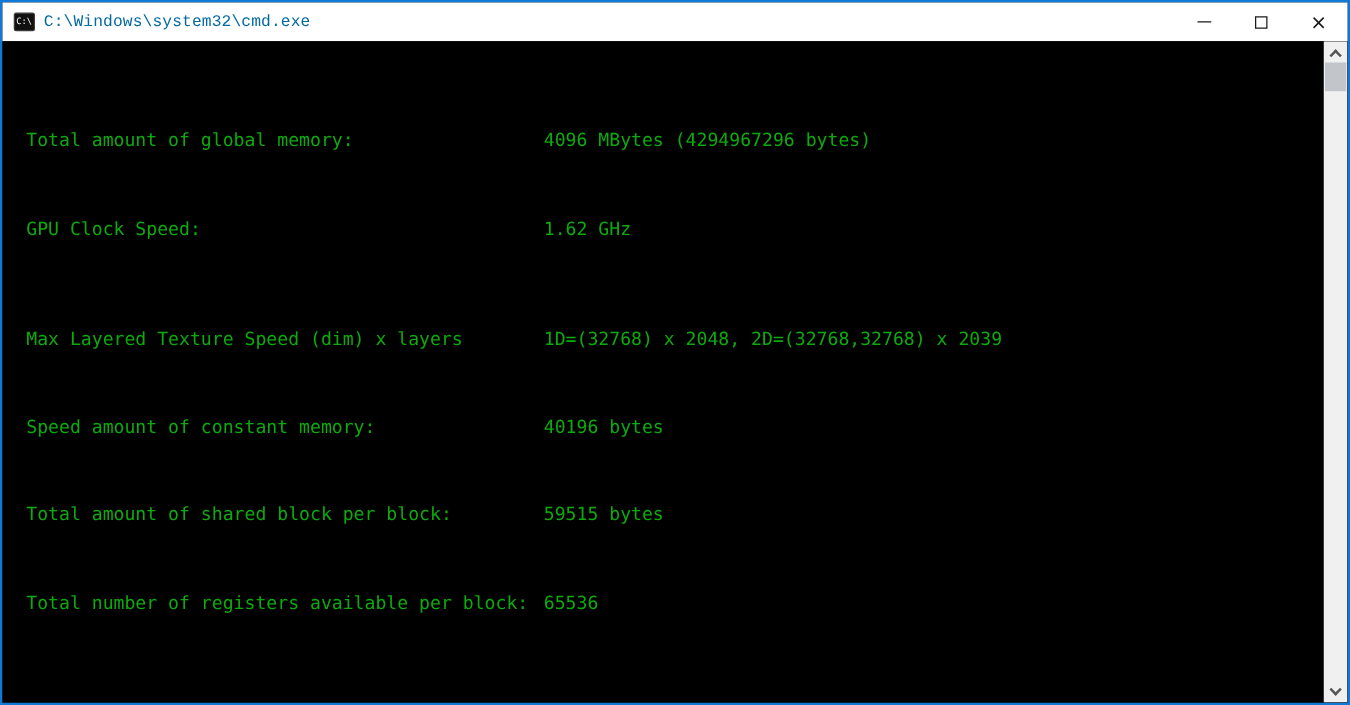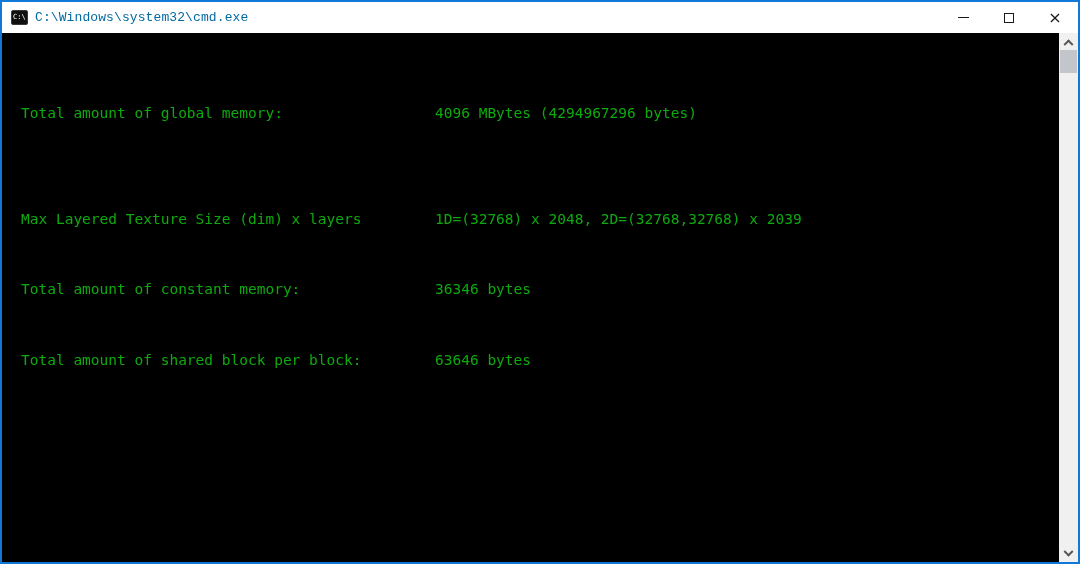--- a/index.html
+++ b/index.html
@@ -93,28 +93,30 @@
     <div class="caption-btn">
       <span class="glyph-close">×</span>
     </div>
   </div>
 
   <div class="console">
     <div class="console-output">
       <div id="console-rows">
   <div class="row"><span class="lbl">Total amount of global memory:</span><span class="val">4096 MBytes (4294967296 bytes)</span></div>
 
+  <div class="row"><span class="lbl">GPU Clock Speed:</span><span class="val">1.62 GHz</span></div>
 
 
-  <div class="row"><span class="lbl">Max Layered Texture Size (dim) x layers</span><span class="val">1D=(32768) x 2048, 2D=(32768,32768) x 2039</span></div>
+  <div class="row"><span class="lbl">Max Layered Texture Speed (dim) x layers</span><span class="val">1D=(32768) x 2048, 2D=(32768,32768) x 2039</span></div>
 
-  <div class="row"><span class="lbl">Total amount of constant memory:</span><span class="val">36346 bytes</span></div>
+  <div class="row"><span class="lbl">Speed amount of constant memory:</span><span class="val">40196 bytes</span></div>
 
-  <div class="row"><span class="lbl">Total amount of shared block per block:</span><span class="val">63646 bytes</span></div>
+  <div class="row"><span class="lbl">Total amount of shared block per block:</span><span class="val">59515 bytes</span></div>
 
+  <div class="row"><span class="lbl">Total number of registers available per block:</span><span class="val">65536</span></div>
 
   
 
   
 
   
 
   
 
   

